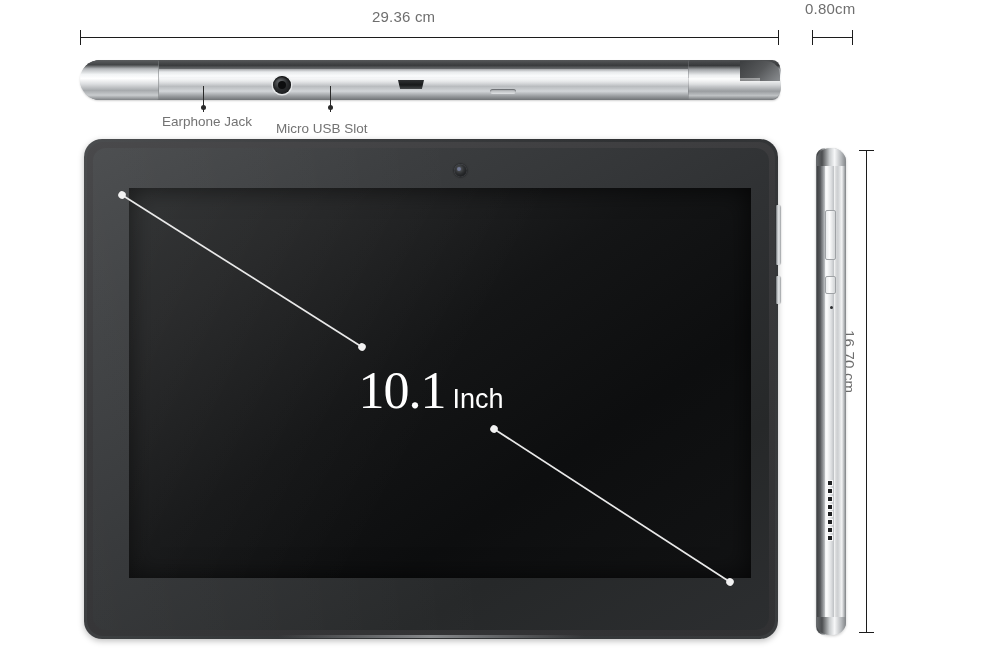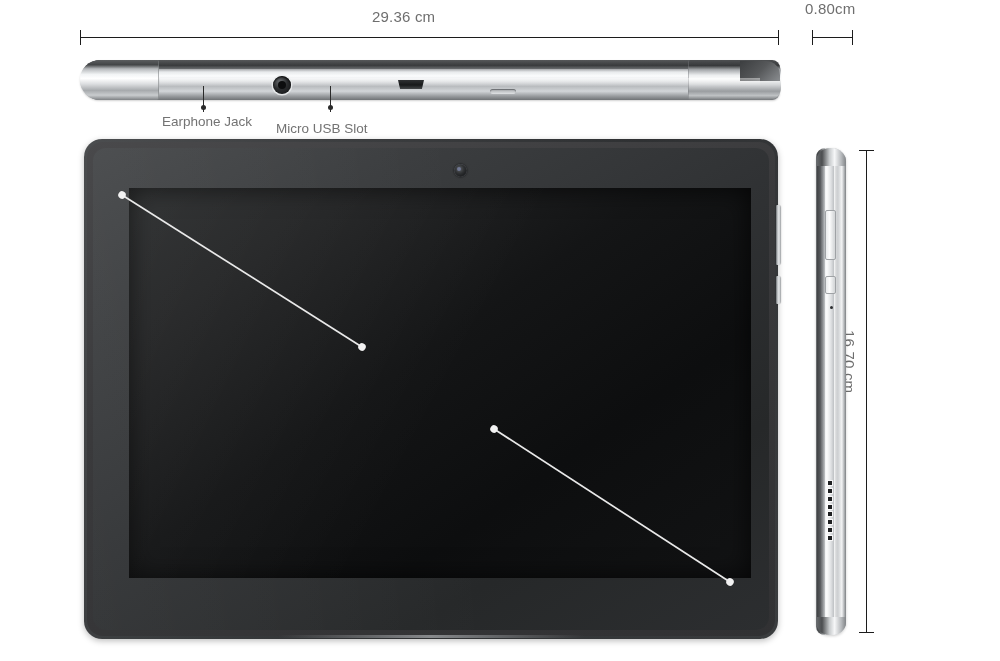--- a/index.html
+++ b/index.html
@@ -465,20 +465,23 @@
     <svg id="diag-svg" viewBox="0 0 694 500">
       <defs>
         <marker id="arrowdot" markerWidth="5" markerHeight="5" refX="2.5" refY="2.5" orient="auto">
           <circle cx="2.5" cy="2.5" r="2.2" fill="#f2f2f2"></circle>
         </marker>
       </defs>
       <line x1="38" y1="56" x2="278" y2="208" stroke="#e9e9e9" stroke-width="1.7" marker-start="url(#arrowdot)" marker-end="url(#arrowdot)"></line>
       <line x1="410" y1="290" x2="646" y2="443" stroke="#e9e9e9" stroke-width="1.7" marker-start="url(#arrowdot)" marker-end="url(#arrowdot)"></line>
     </svg>
 
+    <div id="screen-size-caption">
+      <span id="screen-size-value">10.1</span><span id="screen-size-unit">Inch</span>
+    </div>
   </div>
 
   <div id="tablet-side">
     <div class="side-body"></div>
     <div class="side-dark-edge"></div>
     <div class="side-screen-edge"></div>
     <div class="side-highlight"></div>
     <div class="side-cap-top"></div>
     <div class="side-cap-bottom"></div>
 

